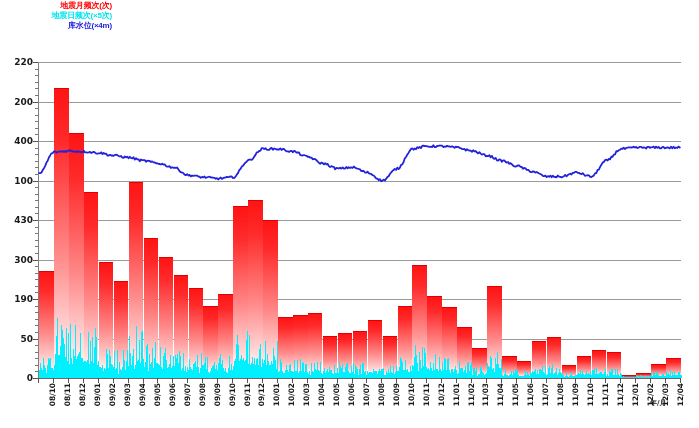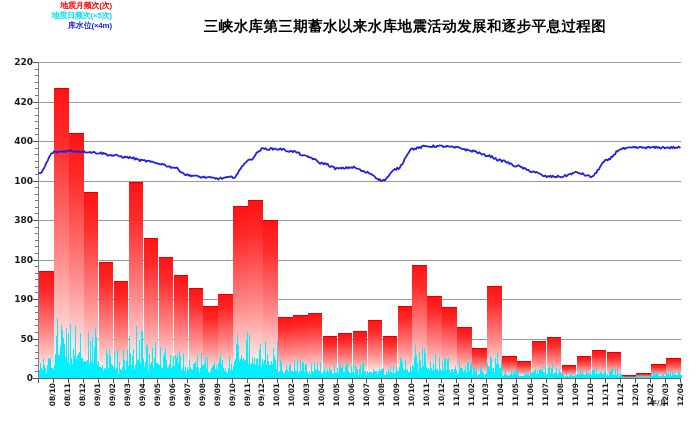--- a/index.html
+++ b/index.html
@@ -201,38 +201,37 @@
 <body>
 
 <div id="chart-root">
 
   <div id="legend">
     <span class="legend-entry legend-monthly">地震月频次(次)</span>
     <span class="legend-entry legend-daily">地震日频次(×5次)</span>
     <span class="legend-entry legend-level">库水位(×4m)</span>
   </div>
 
-  <div id="chart-title">三峡水库第三期蓄水以来水库地震活动发展和逐步平息过程图</div>
 
   <div id="yticks">
       <div class="ytick" style="top: 316px;">0</div>
       <div class="ytickmark" style="top: 316px;"></div>
       <div class="ytick" style="top: 276.5px;">50</div>
       <div class="ytickmark" style="top: 276.5px;"></div>
       <div class="ytick" style="top: 237px;">190</div>
       <div class="ytickmark" style="top: 237px;"></div>
-      <div class="ytick" style="top: 197.5px;">180</div>
+      <div class="ytick" style="top: 197.5px;">300</div>
       <div class="ytickmark" style="top: 197.5px;"></div>
-      <div class="ytick" style="top: 158px;">380</div>
+      <div class="ytick" style="top: 158px;">430</div>
       <div class="ytickmark" style="top: 158px;"></div>
       <div class="ytick" style="top: 118.5px;">100</div>
       <div class="ytickmark" style="top: 118.5px;"></div>
       <div class="ytick" style="top: 79px;">400</div>
       <div class="ytickmark" style="top: 79px;"></div>
-      <div class="ytick" style="top: 39.5px;">420</div>
+      <div class="ytick" style="top: 39.5px;">200</div>
       <div class="ytickmark" style="top: 39.5px;"></div>
       <div class="ytick" style="top: 0px;">220</div>
       <div class="ytickmark" style="top: 0px;"></div>
       <div class="yminor" style="top: 309.417px;"></div>
       <div class="yminor" style="top: 302.833px;"></div>
       <div class="yminor" style="top: 296.25px;"></div>
       <div class="yminor" style="top: 289.667px;"></div>
       <div class="yminor" style="top: 283.083px;"></div>
       <div class="yminor" style="top: 269.917px;"></div>
       <div class="yminor" style="top: 263.333px;"></div>

